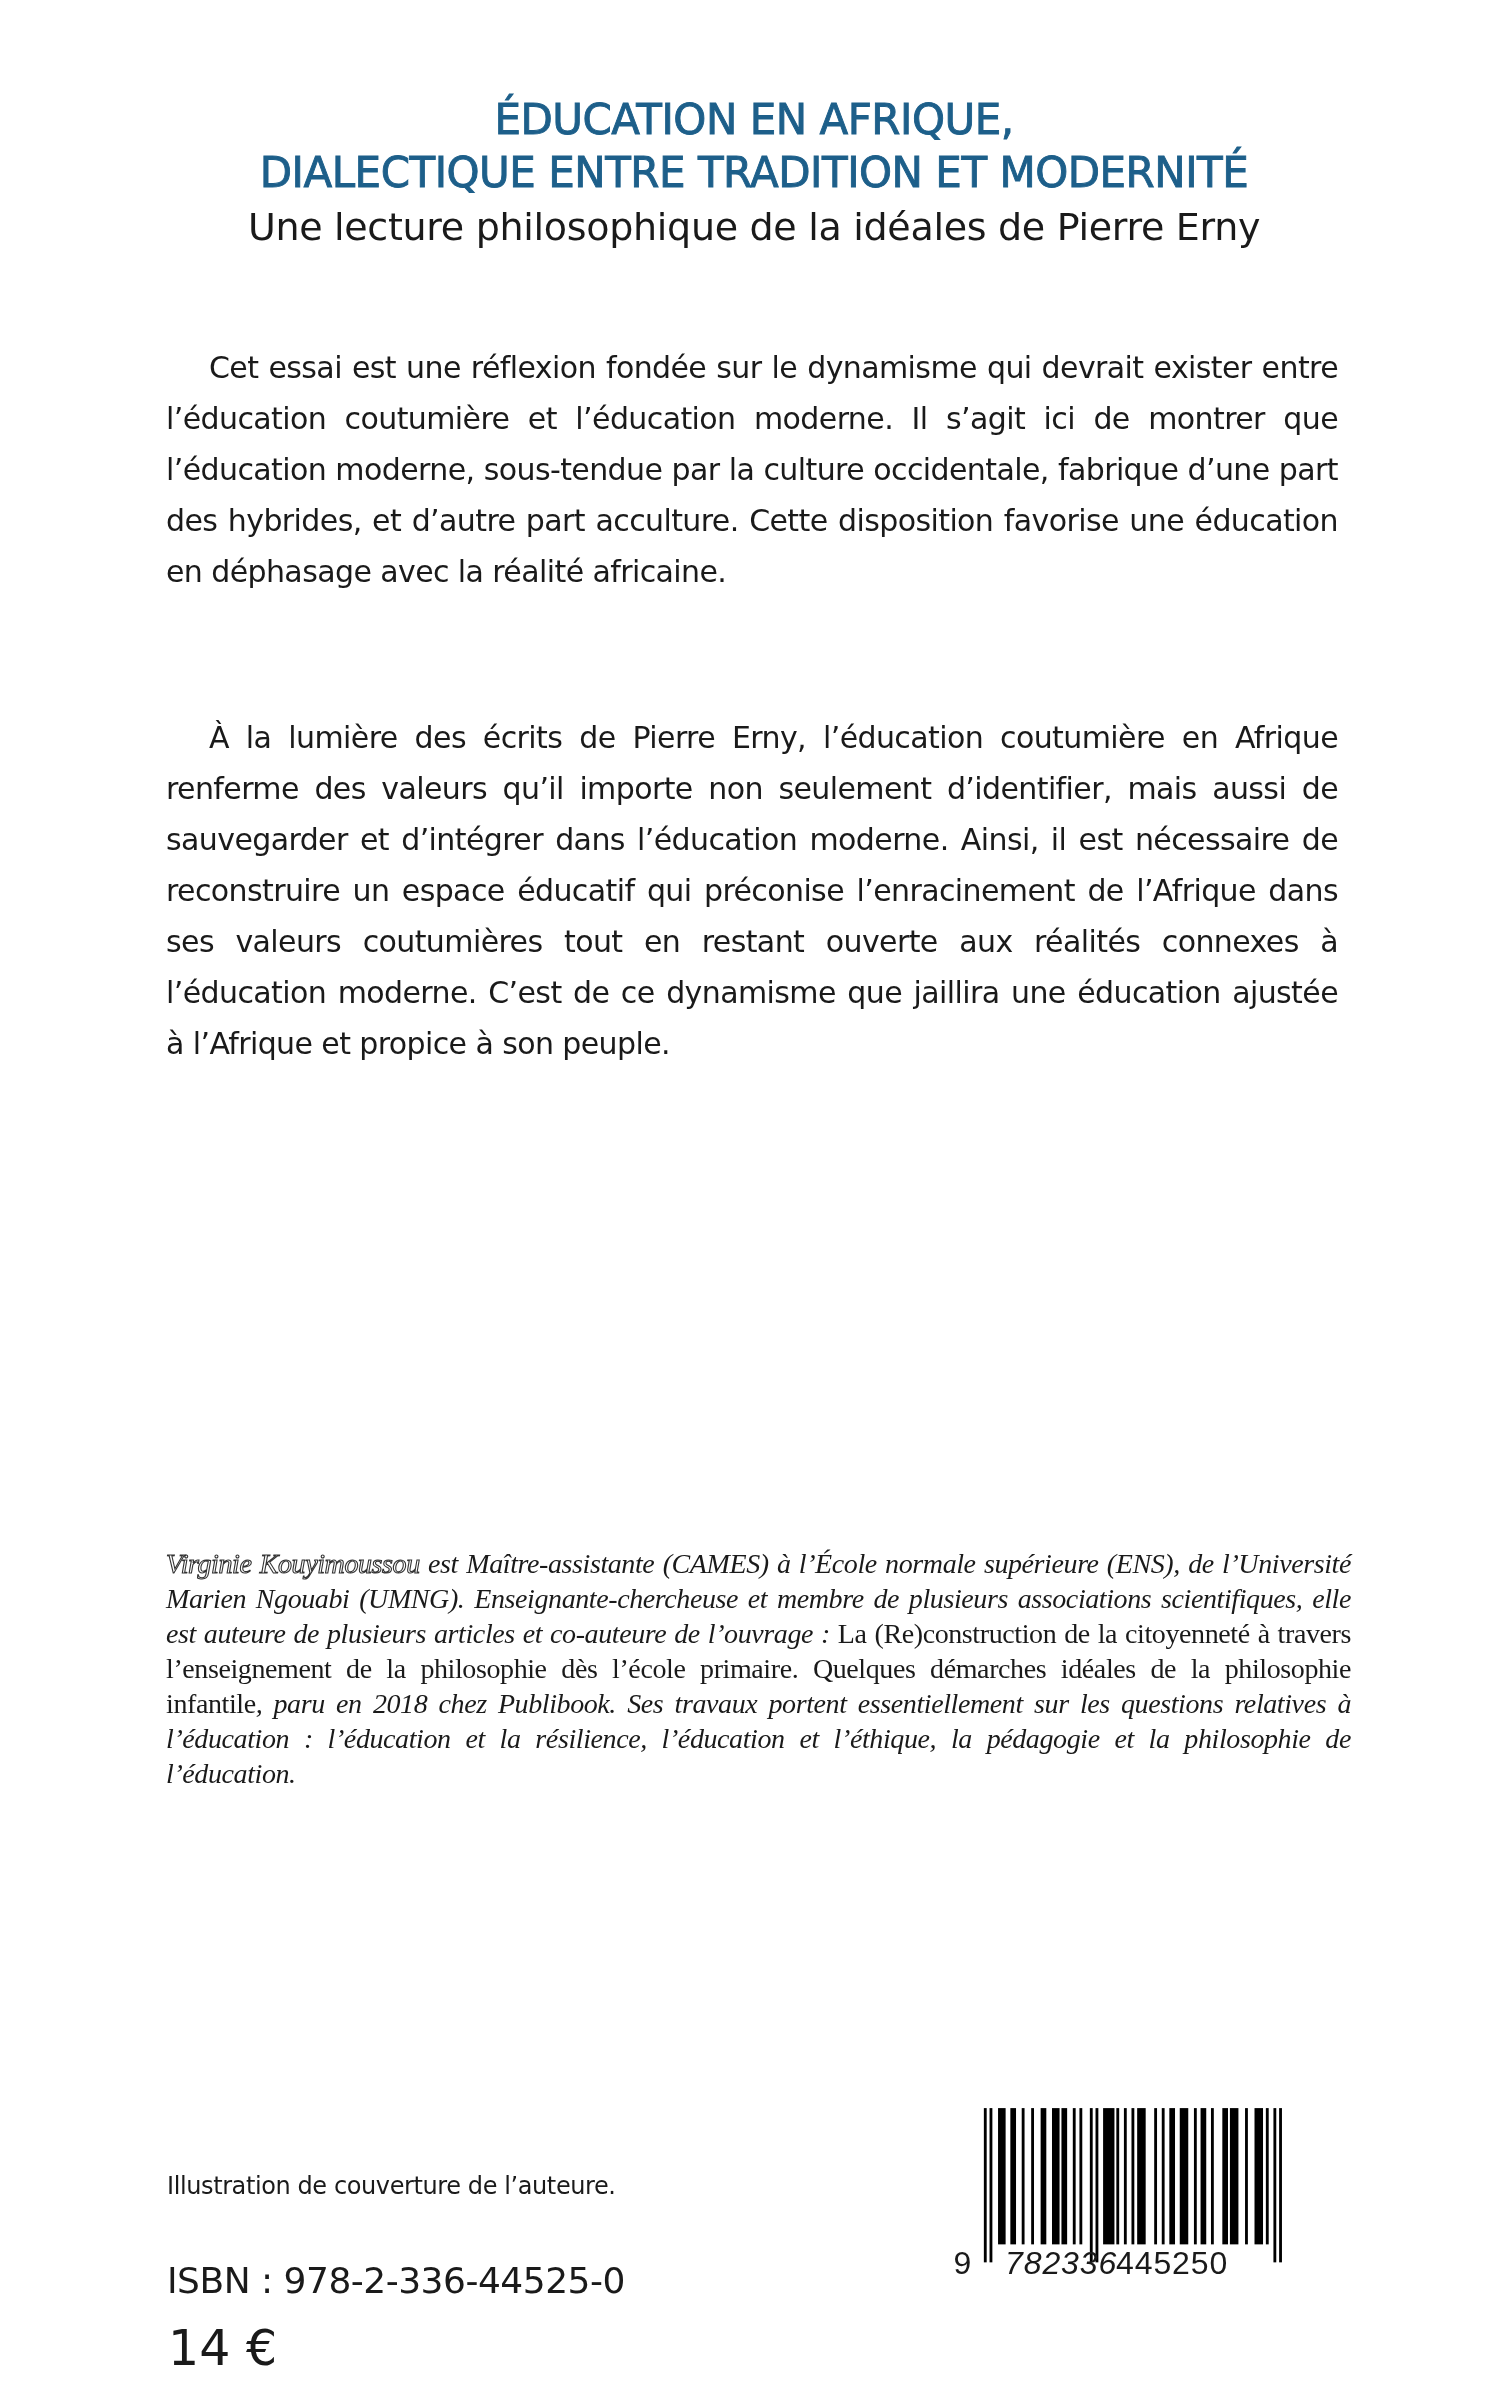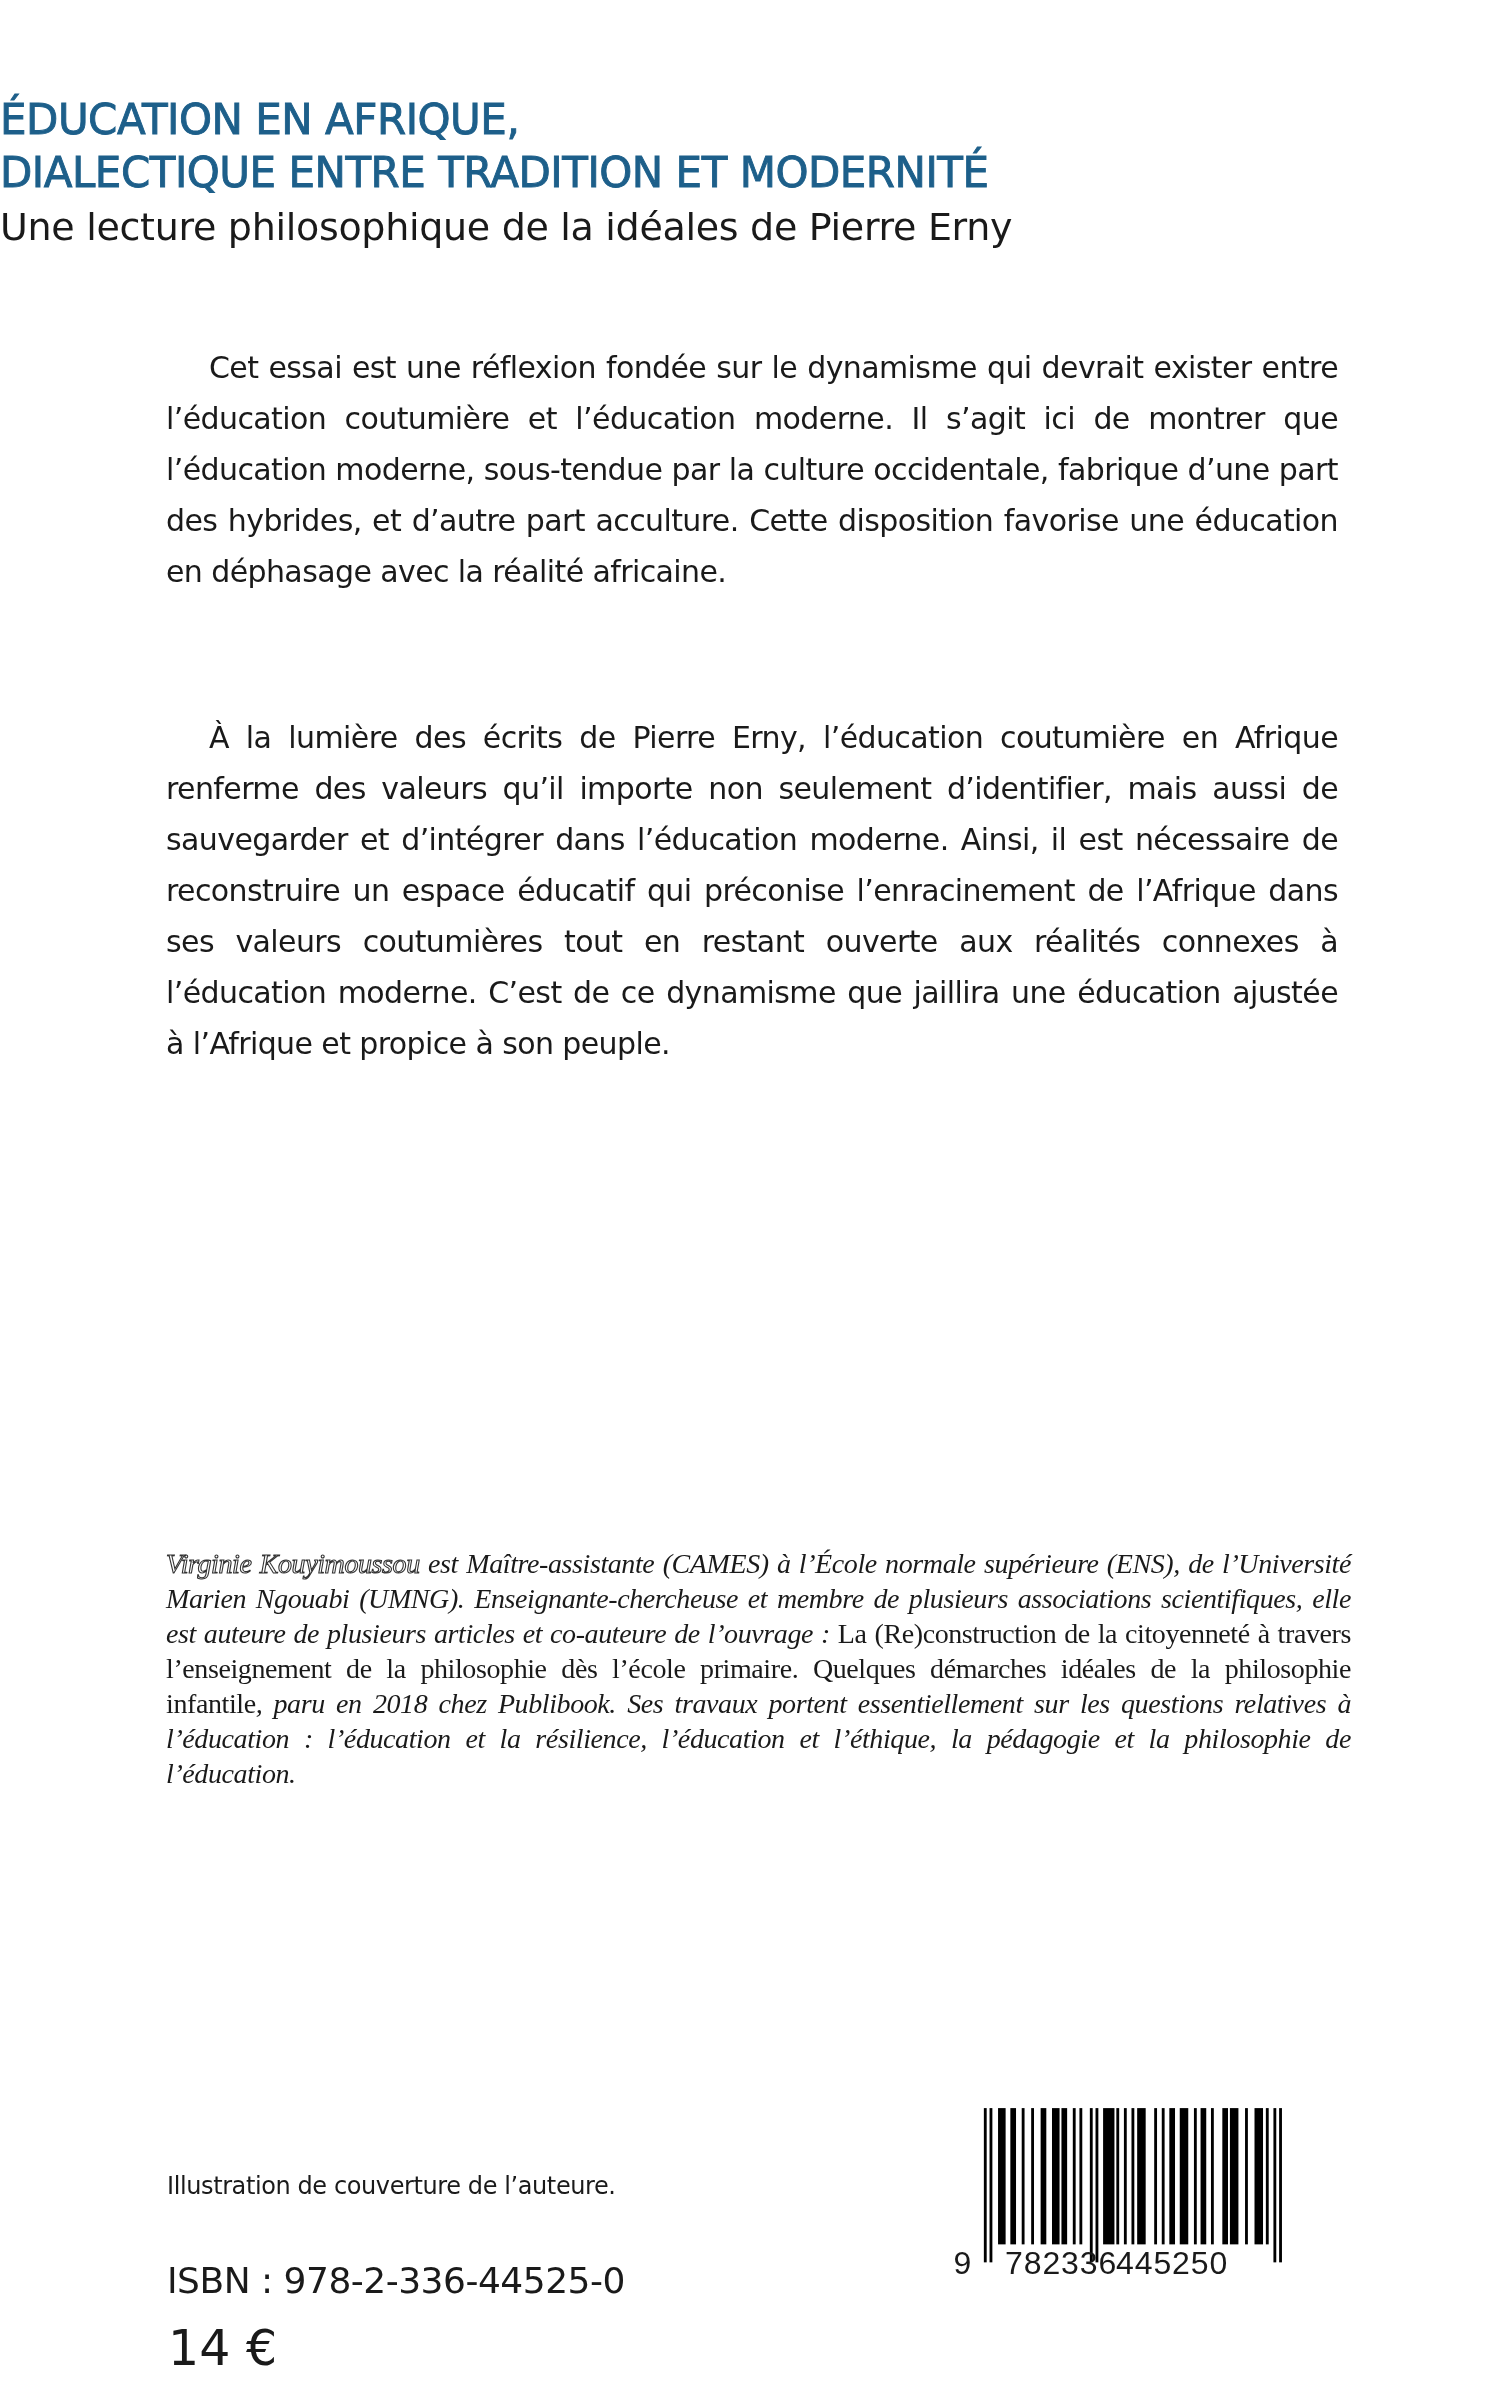--- a/index.html
+++ b/index.html
@@ -1,17 +1,17 @@
 <!DOCTYPE html>
 <html style="font-size:15px"><head>
   <meta charset="utf-8">
   <style>
     html, body { margin: 0; padding: 0; background: #ffffff; }
     body { width: 1508px; height: 2402px; position: relative; overflow: hidden; color: #1a1a1a; font-family: "DejaVu Sans", sans-serif; }
-    .title-block { position: absolute; left: 0; top: 93px; width: 1508px; }
+    .title-block { position: absolute; left: 0; top: 93px; width: 1508px; text-align: center; }
     .title-line { font-family: "DejaVu Sans", sans-serif; font-size: 42px; line-height: 53px; color: #1d5f8a; letter-spacing: -0.5px; white-space: nowrap; font-weight: normal; }
     .subtitle { font-family: "DejaVu Sans", sans-serif; font-size: 38px; line-height: 53px; color: #1a1a1a; letter-spacing: -0.3px; white-space: nowrap; margin-top: 1.9px; }
     .outline-blue { -webkit-text-stroke: 0.9px #1d5f8a; }
     .body-text { position: absolute; left: 166px; width: 1172px; font-family: "DejaVu Sans", sans-serif; font-size: 30px; line-height: 51px; text-align: justify; text-indent: 43px; margin: 0; letter-spacing: -0.6px; }
     #para1 { top: 342px; }
     #para2 { top: 712px; }
     .bio { position: absolute; left: 166px; width: 1185px; top: 1546px; font-family: Liberation Serif, serif; font-size: 28px; line-height: 35px; text-align: justify; margin: 0; letter-spacing: -0.4px; }
     .bio .i { font-style: italic; }
     .bio .name { font-style: italic; color: #ffffff; -webkit-text-stroke: 1.1px #333333; }
     .credit { position: absolute; left: 167px; top: 2169px; font-size: 24px; line-height: 34px; letter-spacing: -0.4px; }
@@ -74,16 +74,16 @@
       <rect x="300" y="0" width="9" height="144"></rect>
       <rect x="316" y="0" width="3" height="144"></rect>
       <rect x="326" y="0" width="9" height="144"></rect>
       <rect x="338" y="0" width="3" height="144"></rect>
 
       <rect x="346" y="0" width="3" height="163"></rect>
       <rect x="352" y="0" width="3" height="163"></rect>
     </g>
   </svg>
   <div style="position:absolute; left:7.6px; top:138px; font-family:'Liberation Sans', sans-serif; font-size:32px; line-height:34px;">9</div>
-  <div style="position:absolute; left:59px; top:138px; font-family:'Liberation Sans', sans-serif; font-size:32px; line-height:34px; letter-spacing:0.9px;">782336</div>
+  <div style="position:absolute; left:59px; top:138px; font-family:'Liberation Sans', sans-serif; font-size:32px; line-height:34px; letter-spacing:0.9px;font-style:italic;">782336</div>
   <div style="position:absolute; left:170px; top:138px; font-family:'Liberation Sans', sans-serif; font-size:32px; line-height:34px; letter-spacing:0.9px;">445250</div>
 </div>
 
 
 </body></html>

